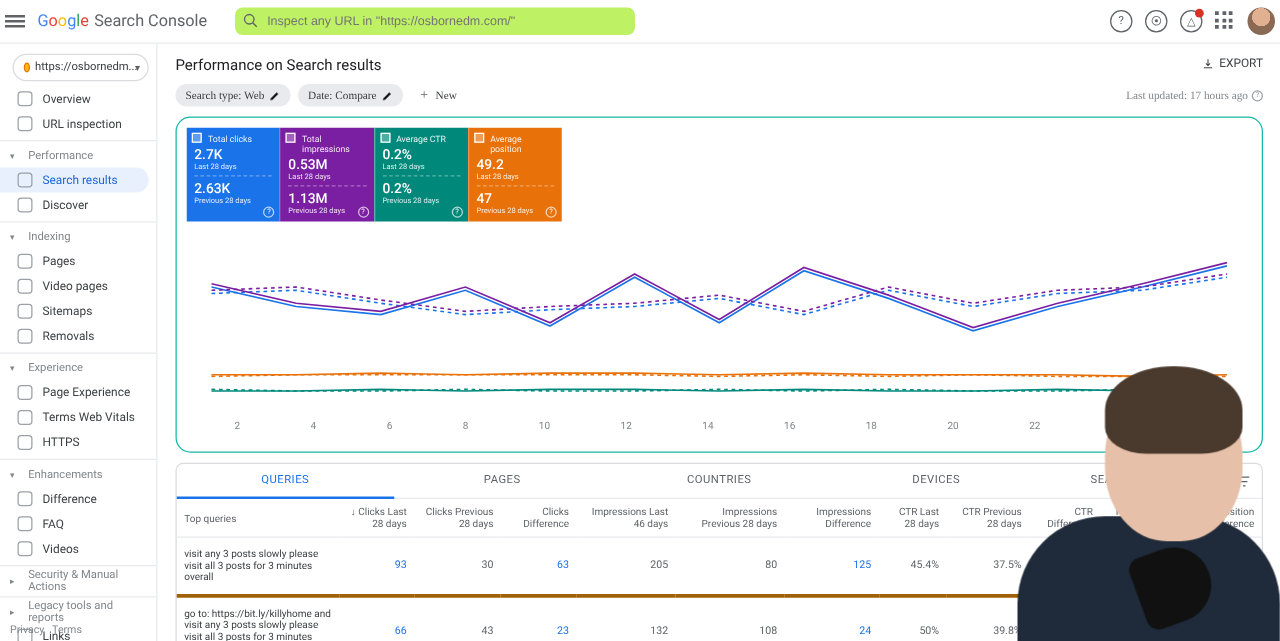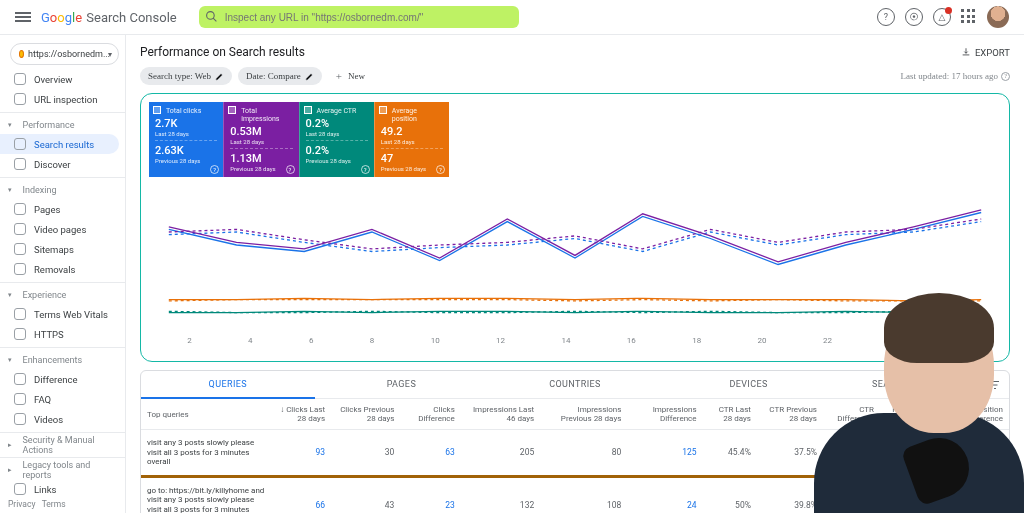--- a/index.html
+++ b/index.html
@@ -1,19 +1,19 @@
 <!DOCTYPE html>
 <html><head>
 <meta charset="utf-8">
 <style>
   * { box-sizing: border-box; margin: 0; padding: 0; }
   body { font-family: 'Google Sans', Roboto, Arial, sans-serif; font-size: 11px; color: #3c4043; background: #fff; width: 1024px; height: 513px; overflow: hidden; }
 
   
-  .topbar { display: flex; align-items: center; height: 35px; padding: 0 15px; border-bottom: 1px solid #e8eaed; }
+  .topbar { display: flex; align-items: center; height: 35px; padding: 0 4px; border-bottom: 1px solid #e8eaed; }
   .hamburger { width: 18px; height: 18px; display:flex; flex-direction:column; justify-content:space-around; padding:3px 0; margin-right: 8px; cursor:pointer;}
   .hamburger span { height: 1.5px; background: #5f6368; width: 16px;}
   .logo-text { font-size: 13px; }
   .g-blue { color:#4285F4; } .g-red{color:#EA4335;} .g-yellow{color:#FBBC05;} .g-green{color:#34A853;}
   .logo-sub { color:#5f6368; font-weight:400; margin-left:1px; }
   .search-wrap { flex:1; margin: 0 14px 0 22px; }
   .search-input { width: 100%; max-width: 320px; height: 22px; border:none; background:#bef264; border-radius: 6px; padding: 0 8px 0 26px; font-size: 10px; color:#5f6368; outline:none;}
   .search-wrap { position:relative; }
   .search-wrap svg { position:absolute; left:6px; top:4px; stroke:#5f6368; fill:none;}
   .topbar-icons { display:flex; align-items:center; gap:10px;}
@@ -34,21 +34,21 @@
   .nav li { display:flex; align-items:center; height:20px; padding-left:14px; font-size:9.5px; color:#3c4043; gap:8px; border-radius:0 10px 10px 0; margin-right:6px; cursor:pointer;}
   .nav li.section { color:#80868b; font-size:9px; padding-left:8px; height:18px; cursor:default;}
   .nav li.section::before { content:"▸"; font-size:7px; margin-right:3px;}
   .nav li.section.open::before { content:"▾";}
   .nav li .dot { width:12px; height:12px; border:1px solid #9aa0a6; border-radius:3px;}
   .nav li.active { background:#e8f0fe; color:#1967d2;}
   .nav hr { border:none; border-top:1px solid #e8eaed; margin:3px 0;}
 
   .content { flex:1; overflow:auto; background:#fff; padding: 6px 14px 0 14px;}
   .content::-webkit-scrollbar{width:0;}
-  .title-row { display:flex; align-items:center; justify-content:space-between; margin:4px 0 8px;}
+  .title-row { display:flex; align-items:flex-start; justify-content:space-between; margin:4px 0 8px;}
   .page-title { font-size:12px; color:#202124;}
   .export { font-size:9.5px; color:#3c4043; display:flex; align-items:center; gap:4px;}
 
   .chips-row { display:flex; align-items:center; gap:6px; margin-bottom:8px;font-family:Liberation Serif, serif;}
   .chip { height:18px; border-radius:9px; background:#e8eaed; display:flex; align-items:center; padding:0 8px; font-size:9px; color:#3c4043; gap:4px;}
   .chip svg{width:9px;height:9px; stroke:#5f6368;}
   .chip.new { background:none;}
   .chip.new::before { content:"+"; font-size:11px; color:#5f6368; margin-right:2px;}
   .last-updated { margin-left:auto; font-size:9px; color:#80868b; display:flex; align-items:center; gap:3px;}
 
@@ -168,20 +168,24 @@
       <li>
           <span class="dot"></span>
           <span>Sitemaps</span>
         </li>
       <li>
           <span class="dot"></span>
           <span>Removals</span>
         </li>
       <hr>
       <li class="section open">Experience</li>
+      <li>
+          <span class="dot"></span>
+          <span>Page Experience</span>
+        </li>
       <li>
           <span class="dot"></span>
           <span>Terms Web Vitals</span>
         </li>
       <li>
           <span class="dot"></span>
           <span>HTTPS</span>
         </li>
       <hr>
       <li class="section open">Enhancements</li>

